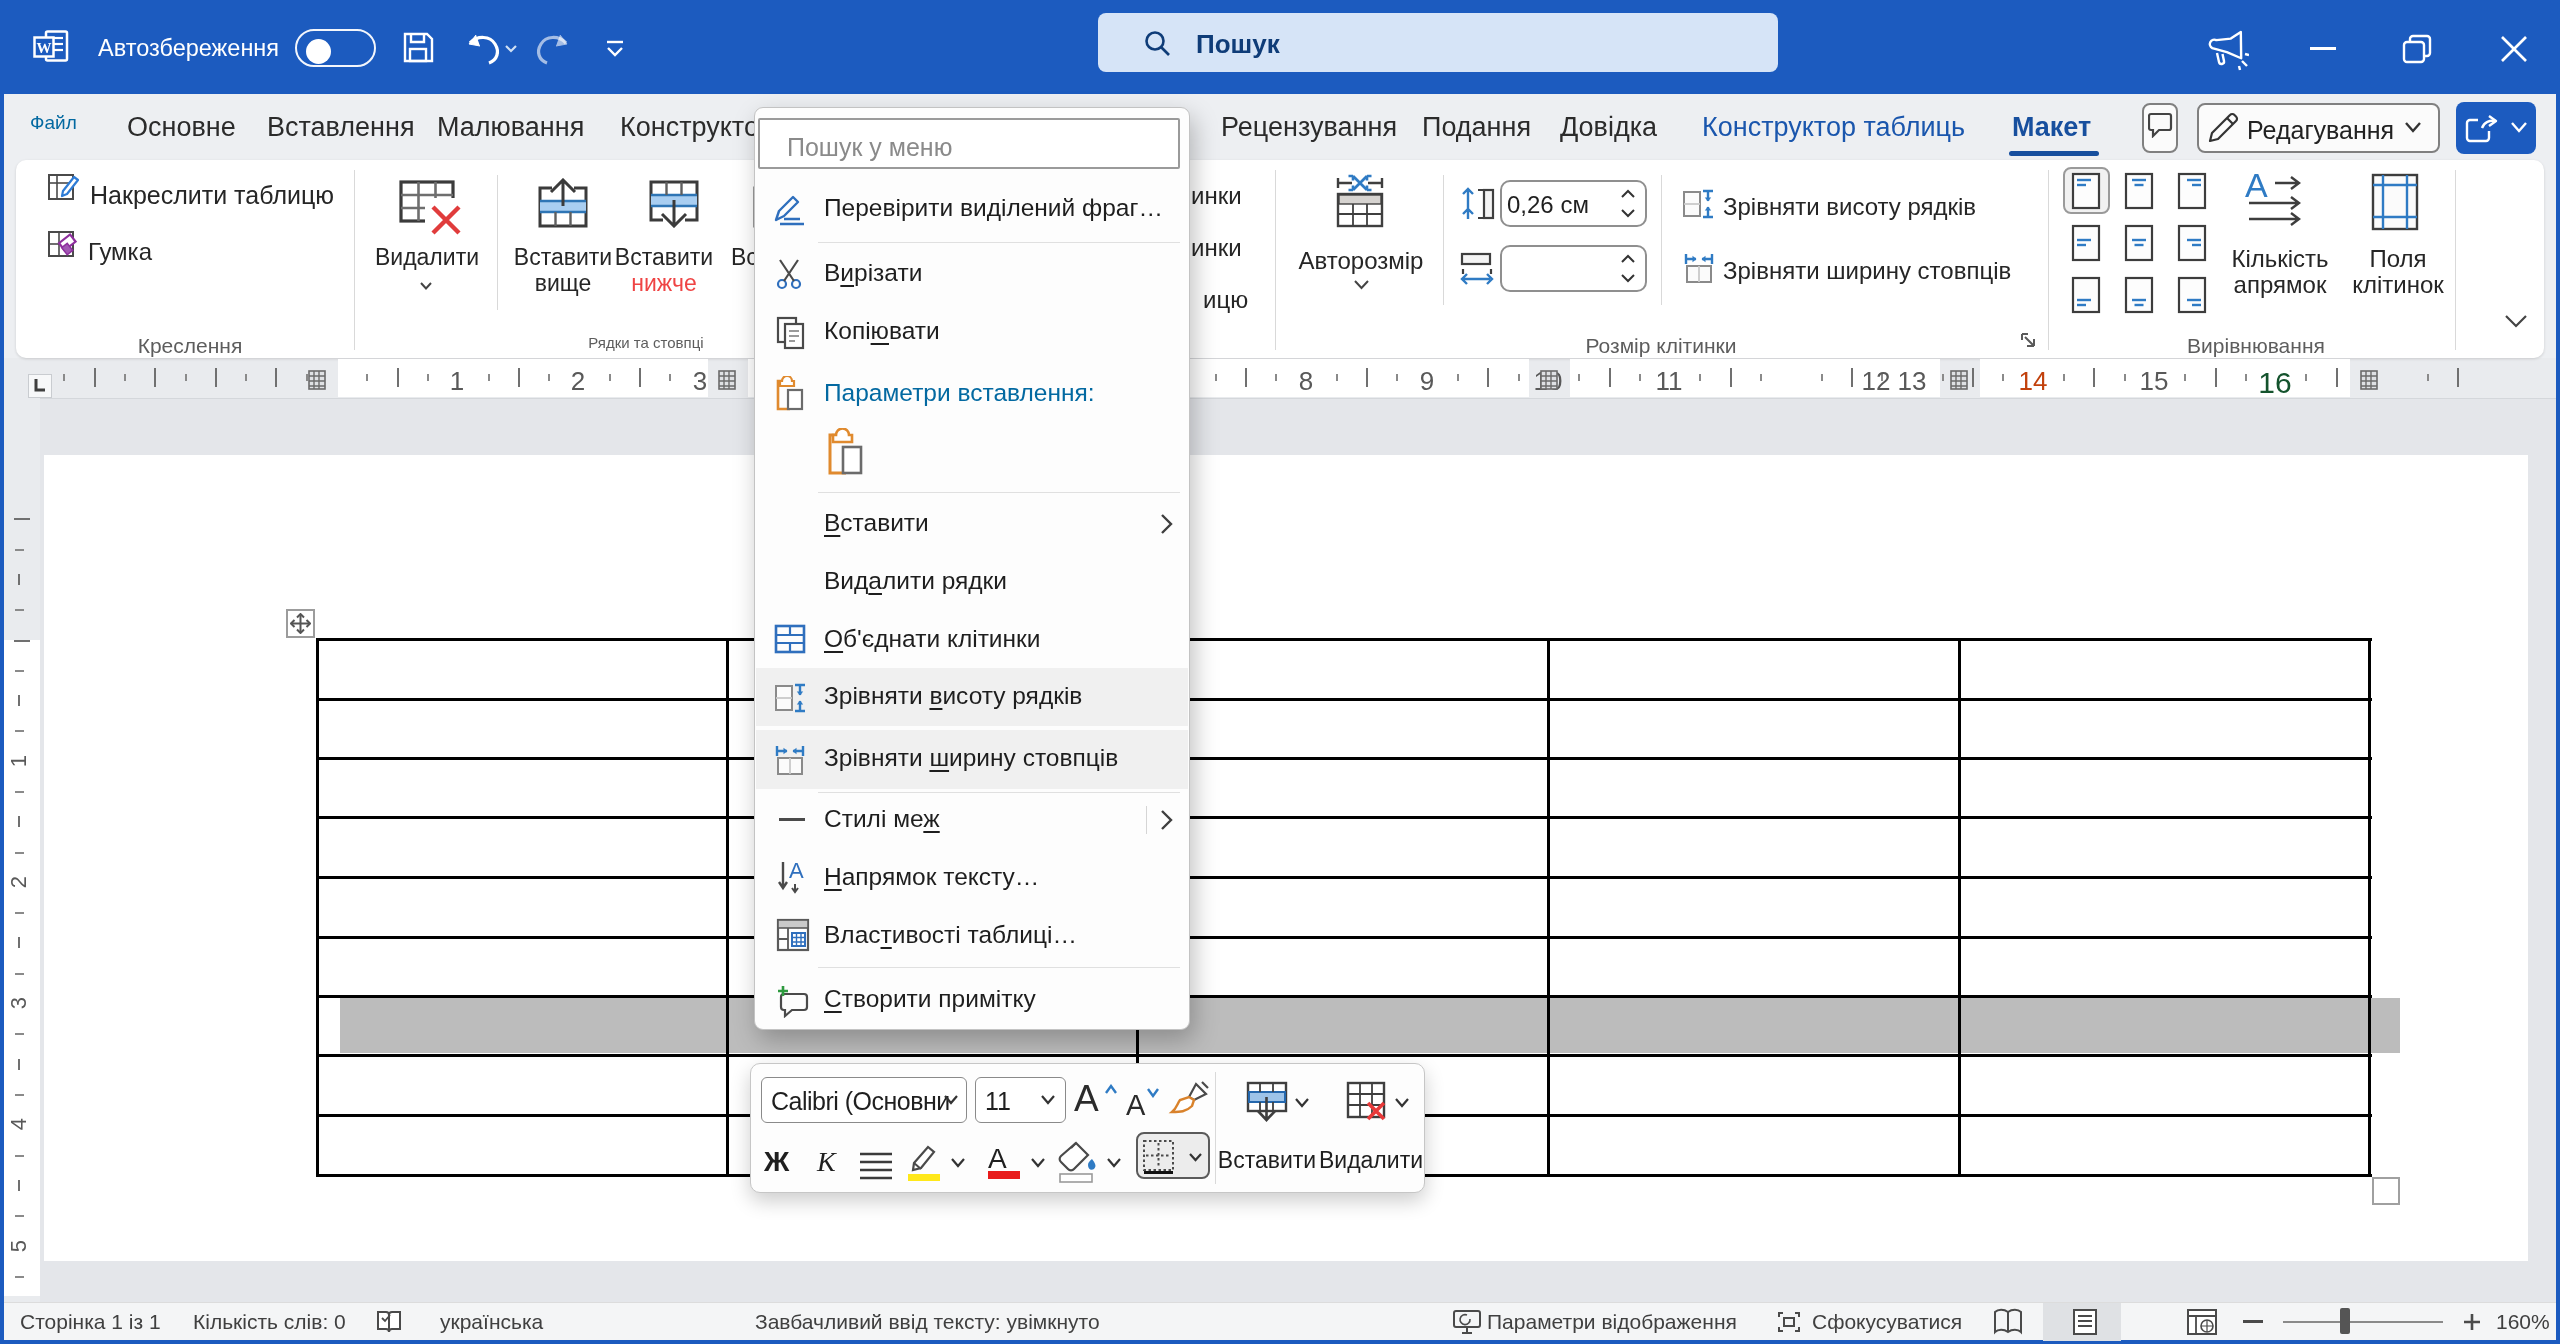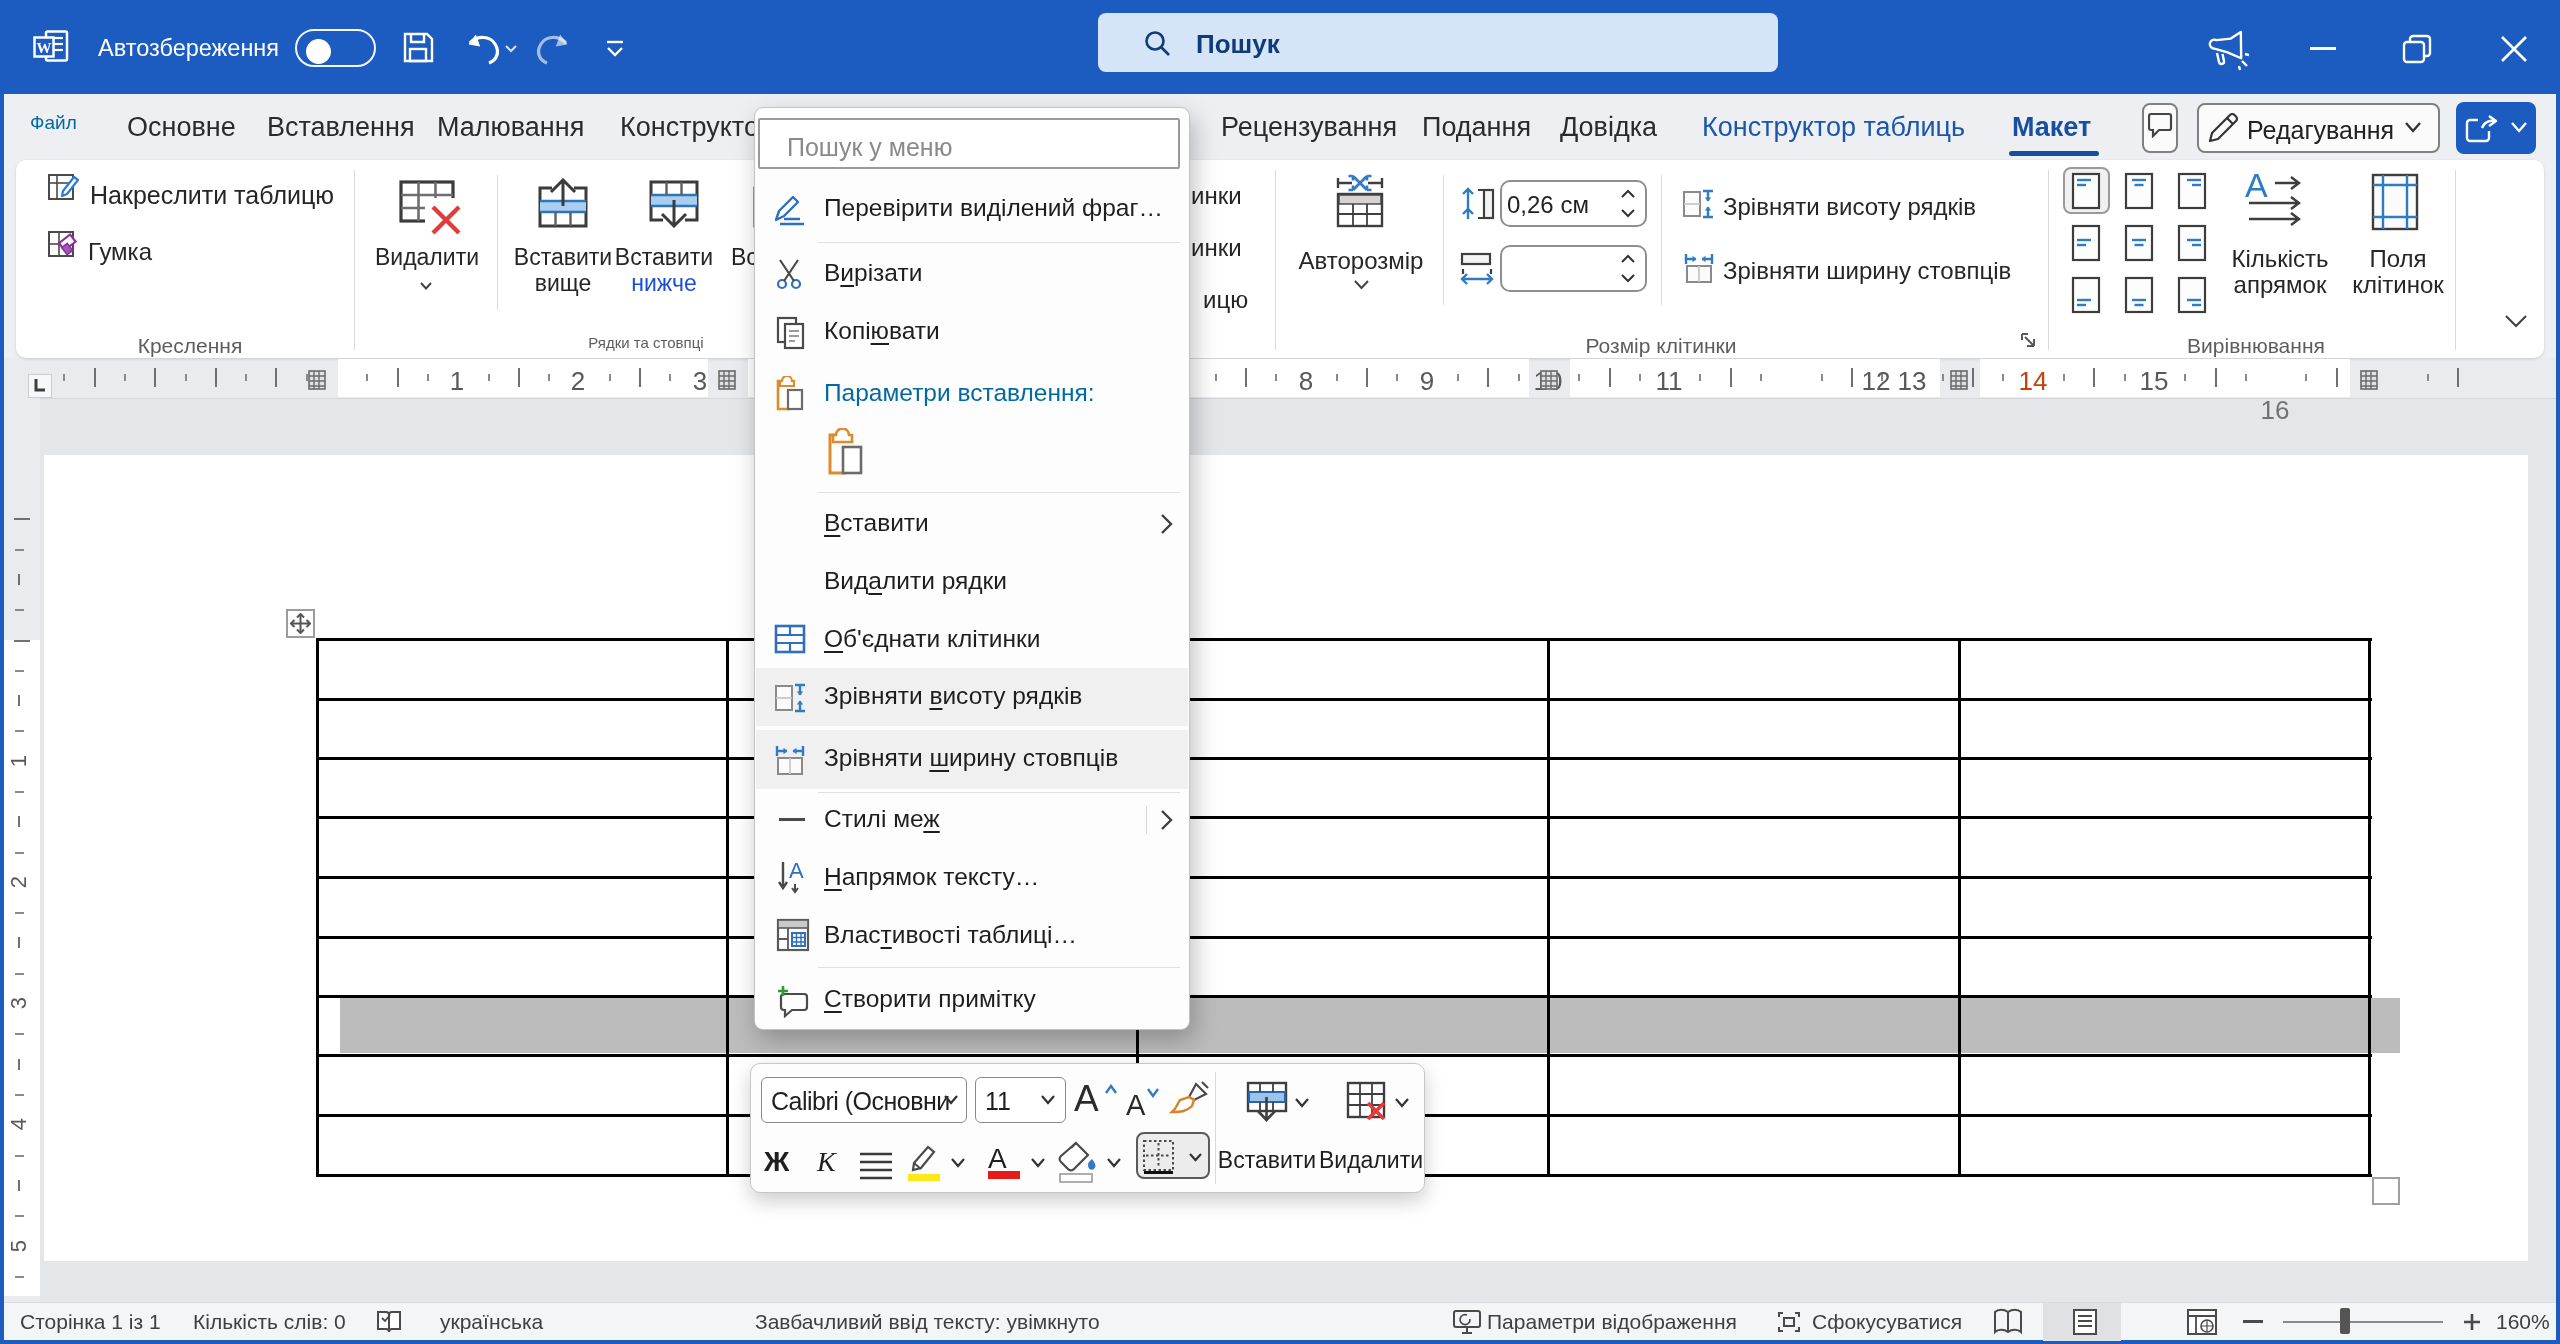--- a/index.html
+++ b/index.html
@@ -145,21 +145,21 @@
 <div class="a" style="left:563px;top:244px;font-size:23px;color:#262626;white-space:nowrap;transform:translateX(-50%);">Вставити</div>
 <div class="a" style="left:563px;top:270px;font-size:23px;color:#262626;white-space:nowrap;transform:translateX(-50%);">вище</div>
 <svg class="a" style="left:646px;top:178px;" width="56" height="50" viewBox="0 0 56 50">
 <path d="M17 42 H5 V4 H51 V42 H39" fill="none" stroke="#3b3b3b" stroke-width="3"></path>
 <rect x="5" y="17" width="46" height="11" fill="#a9cef1"></rect>
 <path d="M5 17 h46 M5 28 h46" stroke="#2e75b5" stroke-width="2.4"></path>
 <path d="M20.5 4 v13 M35.5 4 v13" stroke="#5f5f5f" stroke-width="2.4"></path>
 <path d="M28 22 V46 M16 36 L28 48 L40 36" fill="none" stroke="#3b3b3b" stroke-width="3"></path>
 </svg>
 <div class="a" style="left:664px;top:244px;font-size:23px;color:#262626;white-space:nowrap;transform:translateX(-50%);">Вставити</div>
-<div class="a" style="left:664px;top:270px;font-size:23px;color:#1d4ed8;white-space:nowrap;transform:translateX(-50%);">нижче</div>
+<div class="a" style="left:664px;top:270px;font-size:23px;color:#ef4444;white-space:nowrap;transform:translateX(-50%);">нижче</div>
 <svg class="a" style="left:750px;top:178px;" width="56" height="50" viewBox="0 0 56 50">
 <path d="M17 10 H5 V48 H51 V10 H39" fill="none" stroke="#3b3b3b" stroke-width="3"></path>
 <rect x="5" y="23" width="46" height="11" fill="#a9cef1"></rect>
 <path d="M5 23 h46 M5 34 h46" stroke="#2e75b5" stroke-width="2.4"></path>
 <path d="M20.5 34 v14 M35.5 34 v14" stroke="#5f5f5f" stroke-width="2.4"></path>
 <path d="M28 4 V28 M16 14 L28 2 L40 14" fill="none" stroke="#3b3b3b" stroke-width="3"></path>
 </svg>
 <div class="a " style="left:731px;top:244px;font-size:23px;color:#262626;white-space:nowrap;">Вставити</div>
 <div class="a" style="left:646px;top:334px;font-size:15px;color:#5d5d5d;white-space:nowrap;transform:translateX(-50%);">Рядки та стовпці</div>
 <div class="a " style="left:1191px;top:182px;font-size:24px;color:#262626;white-space:nowrap;">инки</div>
@@ -368,21 +368,21 @@
 <div class="a" style="left:1063px;top:366px;font-size:26px;color:#595959;white-space:nowrap;transform:translateX(-50%);">6</div>
 <div class="a" style="left:1184px;top:366px;font-size:26px;color:#595959;white-space:nowrap;transform:translateX(-50%);">7</div>
 <div class="a" style="left:1306px;top:366px;font-size:26px;color:#595959;white-space:nowrap;transform:translateX(-50%);">8</div>
 <div class="a" style="left:1427px;top:366px;font-size:26px;color:#595959;white-space:nowrap;transform:translateX(-50%);">9</div>
 <div class="a" style="left:1548px;top:366px;font-size:26px;color:#595959;white-space:nowrap;transform:translateX(-50%);">10</div>
 <div class="a" style="left:1669px;top:366px;font-size:26px;color:#595959;white-space:nowrap;transform:translateX(-50%);">11</div>
 <div class="a" style="left:1876px;top:366px;font-size:26px;color:#595959;white-space:nowrap;transform:translateX(-50%);">12</div>
 <div class="a" style="left:1912px;top:366px;font-size:26px;color:#595959;white-space:nowrap;transform:translateX(-50%);">13</div>
 <div class="a" style="left:2033px;top:366px;font-size:26px;color:#c2410c;white-space:nowrap;transform:translateX(-50%);">14</div>
 <div class="a" style="left:2154px;top:366px;font-size:26px;color:#595959;white-space:nowrap;transform:translateX(-50%);">15</div>
-<div class="a" style="left:2275px;top:366px;font-size:26px;color:#737373;white-space:nowrap;transform:translateX(-50%);margin-top:29px;">16</div>
+<div class="a" style="left:2275px;top:366px;font-size:30px;color:#14532d;white-space:nowrap;transform:translateX(-50%);">16</div>
 <div class="a " style="left:94px;top:368px;width:2px;height:19px;background:#707070"></div>
 <div class="a " style="left:215px;top:368px;width:2px;height:19px;background:#707070"></div>
 <svg class="a" style="left:308px;top:370px;" width="18" height="20" viewBox="0 0 18 20">
 <rect x="1" y="1" width="16" height="18" fill="#dfe1e4" stroke="#6b6b6b" stroke-width="1.6"></rect>
 <path d="M1 6 h16 M1 11 h16 M1 16 h16 M6 1 v18 M11 1 v18" stroke="#6b6b6b" stroke-width="1.4"></path>
 </svg>
 <svg class="a" style="left:718px;top:370px;" width="18" height="20" viewBox="0 0 18 20">
 <rect x="1" y="1" width="16" height="18" fill="#dfe1e4" stroke="#6b6b6b" stroke-width="1.6"></rect>
 <path d="M1 6 h16 M1 11 h16 M1 16 h16 M6 1 v18 M11 1 v18" stroke="#6b6b6b" stroke-width="1.4"></path>
 </svg>

